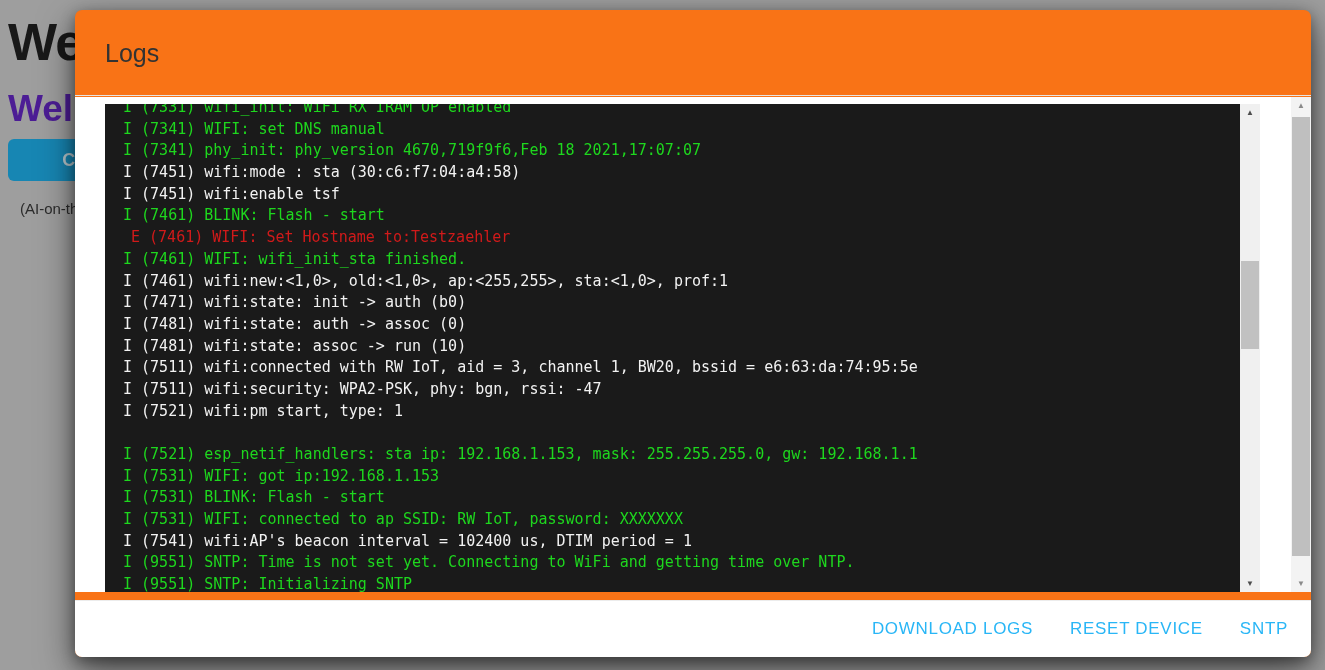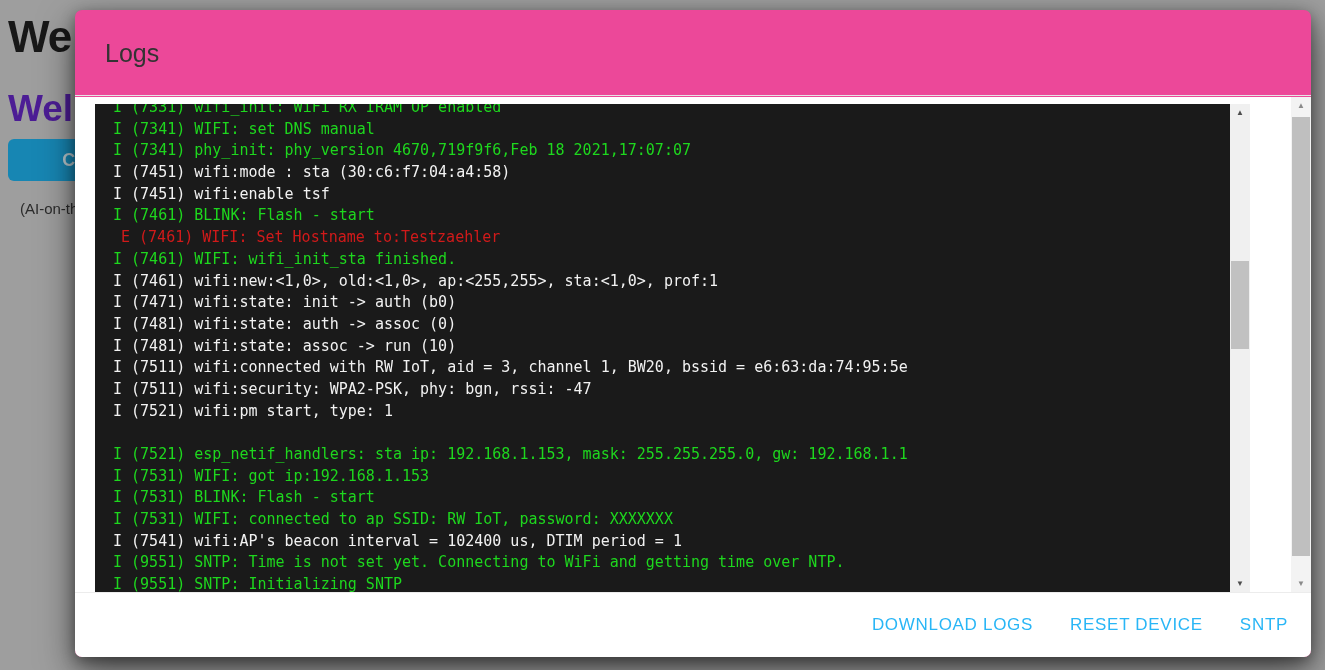--- a/index.html
+++ b/index.html
@@ -3,36 +3,36 @@
 <meta charset="utf-8">
 <style>
   * { margin:0; padding:0; box-sizing:border-box; }
   html,body { width:1325px; height:670px; }
   body { font-family:"Liberation Sans", sans-serif; }
 
   .screen { position:relative; width:1325px; height:670px; background:#9e9e9e; overflow:hidden; }
 
   
   .bg-page { position:absolute; inset:0; }
-  .bg-h1 { position:absolute; left:8px; top:12px; font-size:44px; font-weight:700; color:#181818; letter-spacing:-1px; }
+  .bg-h1 { position:absolute; left:8px; top:12px; font-size:52px; font-weight:700; color:#181818; letter-spacing:-1px; }
   .bg-h2 { position:absolute; left:8px; top:88px; font-size:37px; font-weight:700; color:#4c1d95; }
   .bg-connect { position:absolute; left:8px; top:139px; width:150px; height:42px; border:none; border-radius:6px;
                 background:#1786b3; color:#bac8ce; font-family:inherit; font-size:18px; font-weight:700;
                 letter-spacing:0.5px; text-align:center; }
   .bg-caption { position:absolute; left:20px; top:200px; font-size:15px; color:#2b2b2b; }
 
   
-  .dialog { position:absolute; left:75px; top:10px; width:1236px; height:647px; background:#ec4899;
+  .dialog { position:absolute; left:75px; top:10px; width:1236px; height:647px; background:#f97316;
             border-radius:7px; box-shadow:0 14px 36px rgba(0,0,0,0.55), 0 4px 14px rgba(0,0,0,0.35); }
   .dialog-header { position:absolute; top:0; left:0; right:0; height:86px; border-bottom:1px solid #e6e6e6; }
   .dialog-title { position:absolute; left:30px; top:0; line-height:86px; font-size:25px; color:#333333; }
 
   .dialog-body { position:absolute; top:87px; left:0; right:0; bottom:65px; background:#ffffff; overflow:hidden; }
 
-  .console { position:absolute; left:20px; top:7px; width:1155px; bottom:0; background:#1a1a1a; overflow:hidden; }
+  .console { position:absolute; left:30px; top:7px; width:1155px; bottom:0; background:#1a1a1a; overflow:hidden; }
   .console-pre { position:absolute; left:0; top:-7px; right:20px; bottom:0; overflow:hidden;
                  padding-left:18px; font-family:"DejaVu Sans Mono", monospace; font-size:15px; line-height:21.7px;
                  white-space:pre; }
   .log-line { height:21.7px; }
   .lvl-green { color:#1ed71e; }
   .lvl-white { color:#f2f2f2; }
   .lvl-red   { color:#d11a1a;margin-left:8px; }
 
   
   .sb { position:absolute; top:0; bottom:0; width:20px; }
@@ -40,21 +40,21 @@
   .sb-outer { right:0; background:#f3f3f3; }
   .sb-arrow { position:absolute; left:0; width:20px; height:17px; text-align:center; font-size:8px; line-height:17px;
               color:#4d4d4d; user-select:none; }
   .sb-arrow.up { top:0; }
   .sb-arrow.down { bottom:0; }
   .sb-outer .sb-arrow { color:#8a8a8a; }
   .sb-thumb { position:absolute; left:1px; width:18px; background:#c1c1c1; }
   .sb-inner .sb-thumb { top:157px; height:88px; }
   .sb-outer .sb-thumb { top:20px; height:439px; background:#bfbfbf; }
 
-  .dialog-footer { position:absolute; bottom:0; left:0; right:0; height:65px; border-top:1px solid #ececec;
+  .dialog-footer { position:absolute; bottom:0; left:0; right:0; height:57px; border-top:1px solid #ececec;
                    display:flex; align-items:center; justify-content:flex-end; padding-right:21px; gap:33px;
                    background:#ffffff; border-radius:0 0 7px 7px; }
   .text-btn { background:none; border:none; font-family:inherit; font-size:17px; font-weight:500;
               letter-spacing:0.7px; color:#29b6f6; cursor:pointer; padding:6px 2px; }
 </style>
 </head>
 <body>
 
 <div class="screen">
 

